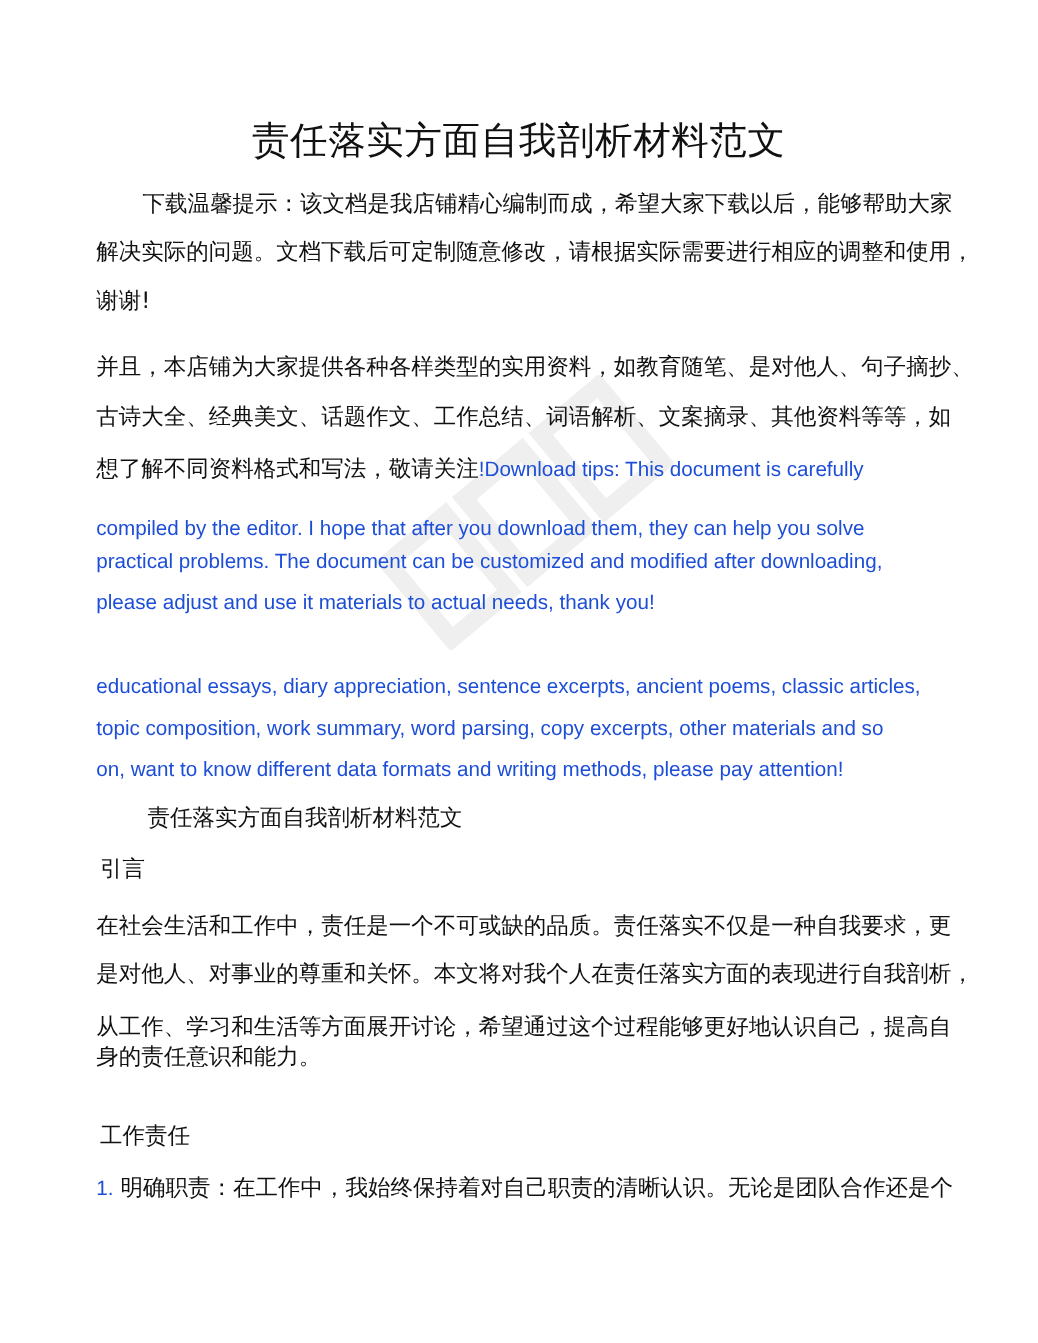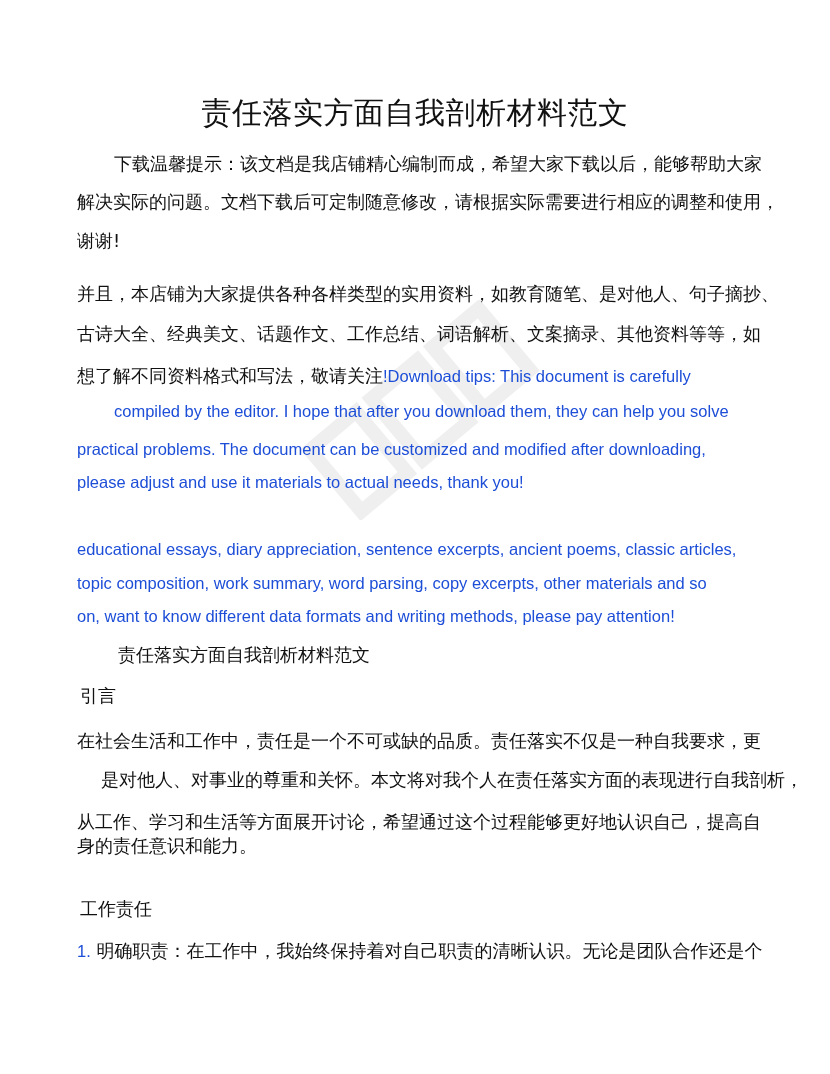--- a/index.html
+++ b/index.html
@@ -80,33 +80,33 @@
   <div class="line cn indent" style="top:152px;">下载温馨提示：该文档是我店铺精心编制而成，希望大家下载以后，能够帮助大家</div>
   <div class="line cn" style="top:190px;">解决实际的问题。文档下载后可定制随意修改，请根据实际需要进行相应的调整和使用，</div>
   <div class="line cn" style="top:229px;">谢谢!</div>
 
   <div class="line cn" style="top:282px;">并且，本店铺为大家提供各种各样类型的实用资料，如教育随笔、是对他人、句子摘抄、</div>
   <div class="line cn" style="top:322px;">古诗大全、经典美文、话题作文、工作总结、词语解析、文案摘录、其他资料等等，如</div>
   <div class="line" style="top:364px;">
     <span class="cn">想了解不同资料格式和写法，敬请关注</span><span class="en">!Download tips: This document is carefully</span>
   </div>
 
-  <div class="line en" style="top:400px;margin-left:37px;">compiled by the editor. I hope that after you download them, they can help you solve</div>
+  <div class="line en" style="top:412px;">compiled by the editor. I hope that after you download them, they can help you solve</div>
   <div class="line en" style="top:438px;">practical problems. The document can be customized and modified after downloading,</div>
   <div class="line en" style="top:471px;">please adjust and use it materials to actual needs, thank you!</div>
 
   <div class="line en" style="top:538px;">educational essays, diary appreciation, sentence excerpts, ancient poems, classic articles,</div>
   <div class="line en" style="top:605px;">on, want to know different data formats and writing methods, please pay attention!</div>
   <div class="line en" style="top:572px;">topic composition, work summary, word parsing, copy excerpts, other materials and so</div>
 
   <div class="line cn sub-indent" style="top:643px;">责任落实方面自我剖析材料范文</div>
 
   <div class="line cn heading" style="top:684px;">引言</div>
   <div class="line cn" style="top:729px;">在社会生活和工作中，责任是一个不可或缺的品质。责任落实不仅是一种自我要求，更</div>
-  <div class="line cn" style="top:768px;margin-left:24px;">是对他人、对事业的尊重和关怀。本文将对我个人在责任落实方面的表现进行自我剖析，</div>
+  <div class="line cn" style="top:768px;">是对他人、对事业的尊重和关怀。本文将对我个人在责任落实方面的表现进行自我剖析，</div>
   <div class="line cn" style="top:810px;">从工作、学习和生活等方面展开讨论，希望通过这个过程能够更好地认识自己，提高自</div>
   <div class="line cn" style="top:834px;text-align:center;">身的责任意识和能力。</div>
 
   <div class="line cn heading" style="top:897px;">工作责任</div>
   <div class="line" style="top:939px;">
     <span class="en">1.</span><span class="cn"> 明确职责：在工作中，我始终保持着对自己职责的清晰认识。无论是团队合作还是个</span>
   </div>
 
 </div>
 

